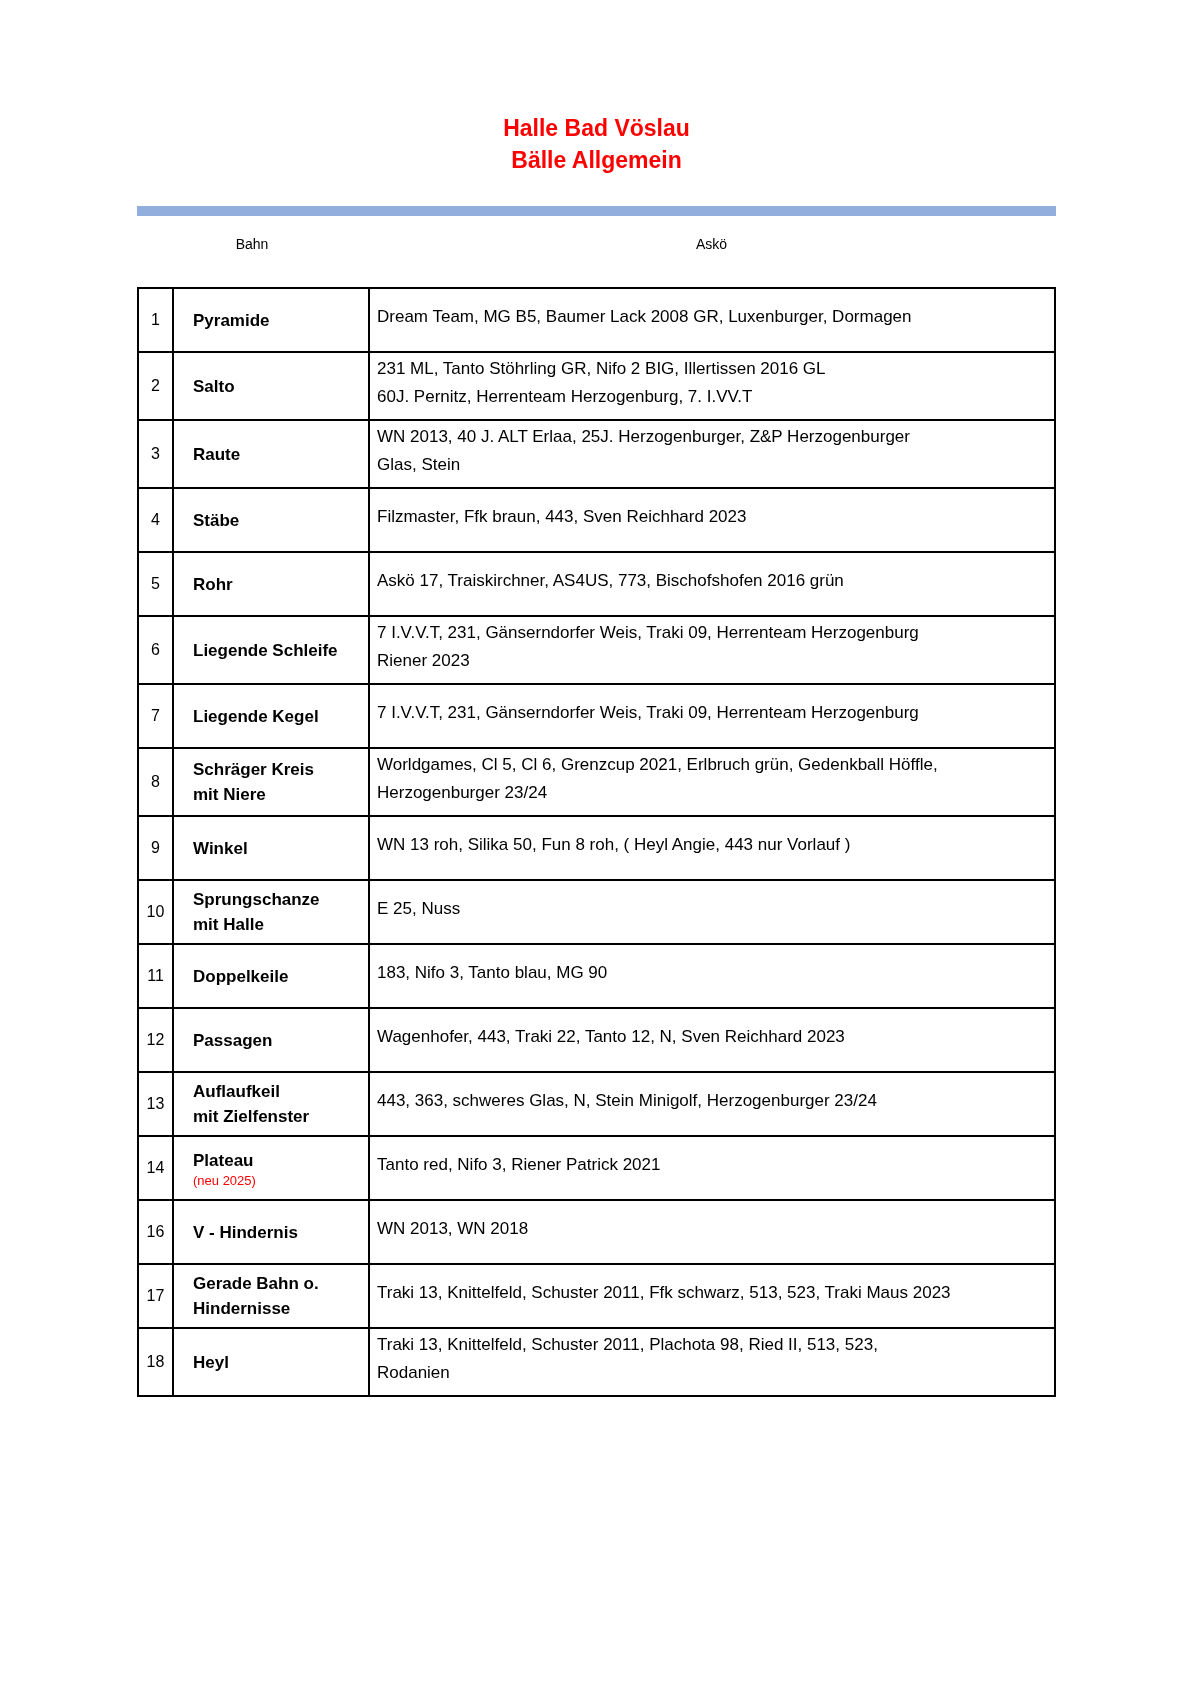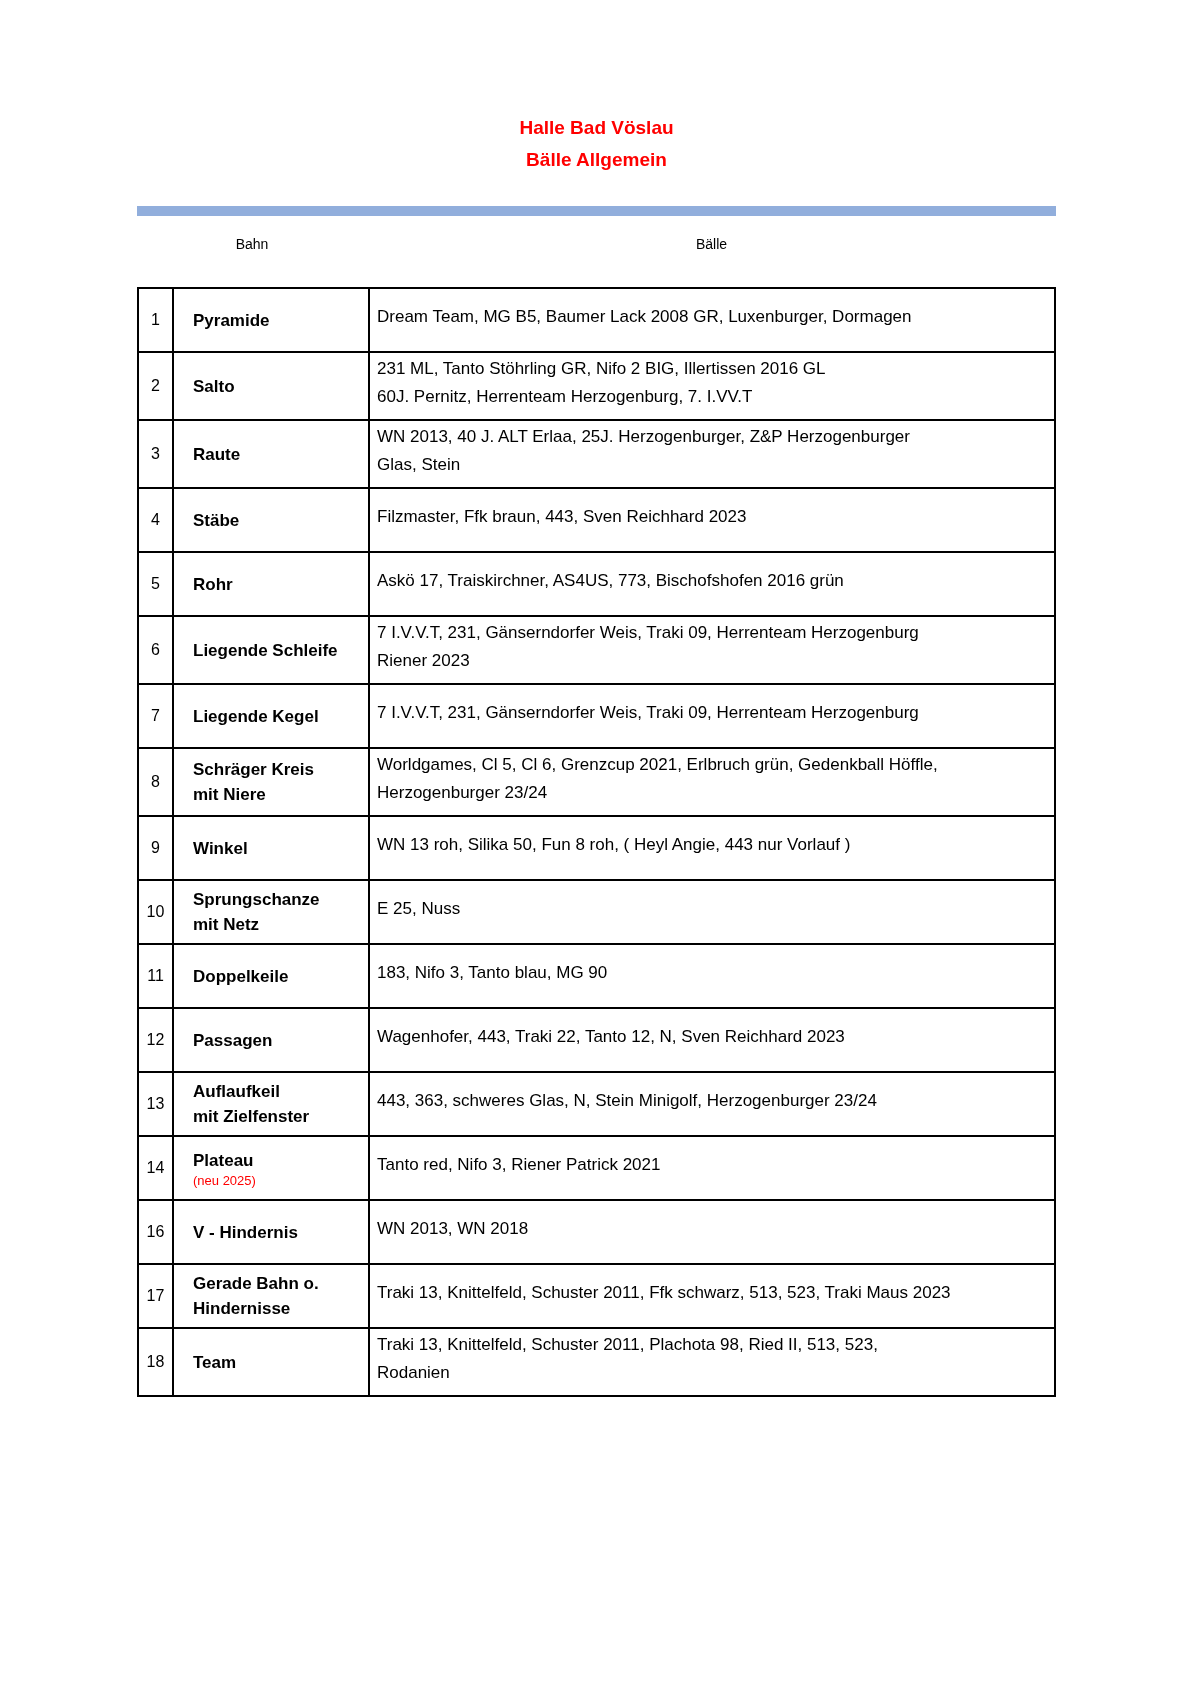--- a/index.html
+++ b/index.html
@@ -15,21 +15,21 @@
     font-family:"Liberation Sans", sans-serif;
     overflow:hidden;
   }
   .content{
     width:919px;
     margin-left:137px;
     padding-top:112px;
   }
   .title-block{text-align:center;}
   .title-line{
-    font-size:19px;font-weight:bold;
+    font-size:23px;font-weight:bold;
     color:var(--title-red);
     line-height:32px;
   }
   .divider-bar{
     height:10px;width:100%;
     background:var(--bar-blue);
     margin-top:30px;
   }
   .col-headers{
     display:grid;
@@ -87,21 +87,21 @@
 
   <div class="title-block">
     <div class="title-line">Halle Bad Vöslau</div>
     <div class="title-line">Bälle Allgemein</div>
   </div>
 
   <div class="divider-bar"></div>
 
   <div class="col-headers">
     <div class="col-header">Bahn</div>
-    <div class="col-header">Bälle</div>
+    <div class="col-header">Askö</div>
   </div>
 
   <table class="lanes">
     <colgroup>
       <col class="c-num">
         <col class="c-name">
         <col class="c-balls">
     </colgroup>
     <tbody>
         <tr>
@@ -150,21 +150,21 @@
 Herzogenburger 23/24</td>
   </tr>
         <tr>
     <td class="cell-num">9</td>
     <td class="cell-name"><span class="pre">Winkel</span></td>
     <td class="cell-balls pre">WN 13 roh, Silika 50, Fun 8 roh, ( Heyl Angie, 443 nur Vorlauf )</td>
   </tr>
         <tr>
     <td class="cell-num">10</td>
     <td class="cell-name"><span class="pre">Sprungschanze
-mit Netz</span></td>
+mit Halle</span></td>
     <td class="cell-balls pre">E 25, Nuss</td>
   </tr>
         <tr>
     <td class="cell-num">11</td>
     <td class="cell-name"><span class="pre">Doppelkeile</span></td>
     <td class="cell-balls pre">183, Nifo 3, Tanto blau, MG 90</td>
   </tr>
         <tr>
     <td class="cell-num">12</td>
     <td class="cell-name"><span class="pre">Passagen</span></td>
@@ -187,20 +187,20 @@
     <td class="cell-balls pre">WN 2013, WN 2018</td>
   </tr>
         <tr>
     <td class="cell-num">17</td>
     <td class="cell-name"><span class="pre">Gerade Bahn o.
 Hindernisse</span></td>
     <td class="cell-balls pre">Traki 13, Knittelfeld, Schuster 2011, Ffk schwarz, 513, 523, Traki Maus 2023</td>
   </tr>
         <tr>
     <td class="cell-num">18</td>
-    <td class="cell-name"><span class="pre">Team</span></td>
+    <td class="cell-name"><span class="pre">Heyl</span></td>
     <td class="cell-balls pre">Traki 13, Knittelfeld, Schuster 2011, Plachota 98, Ried II, 513, 523,
 Rodanien</td>
   </tr>
       </tbody>
   </table>
 
 </div>
 
 </body></html>

